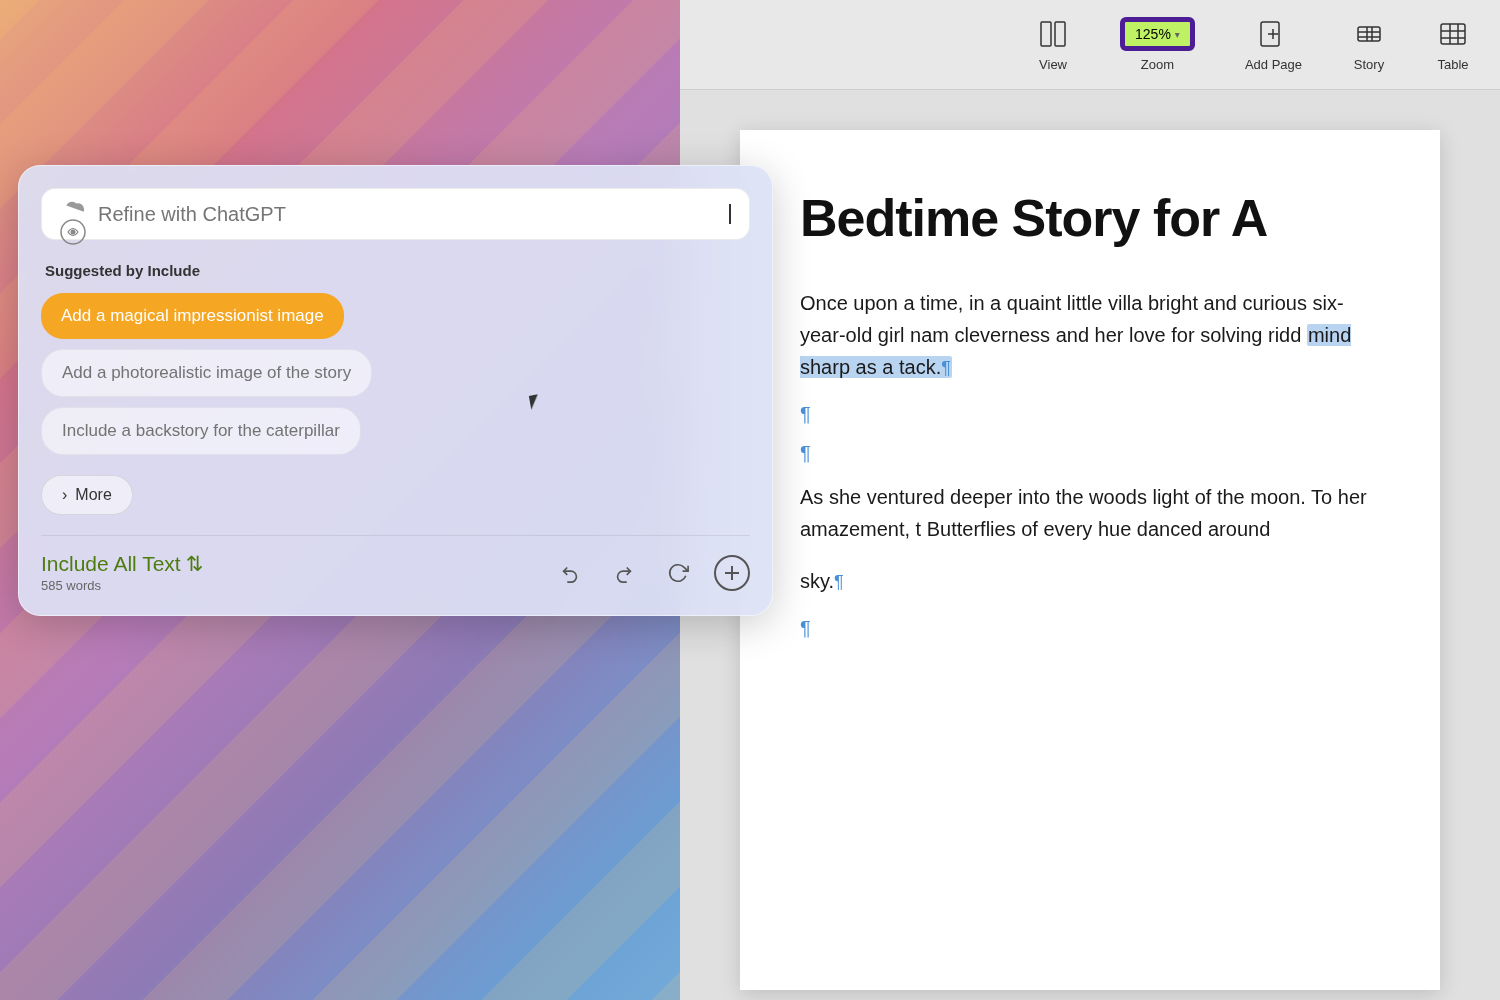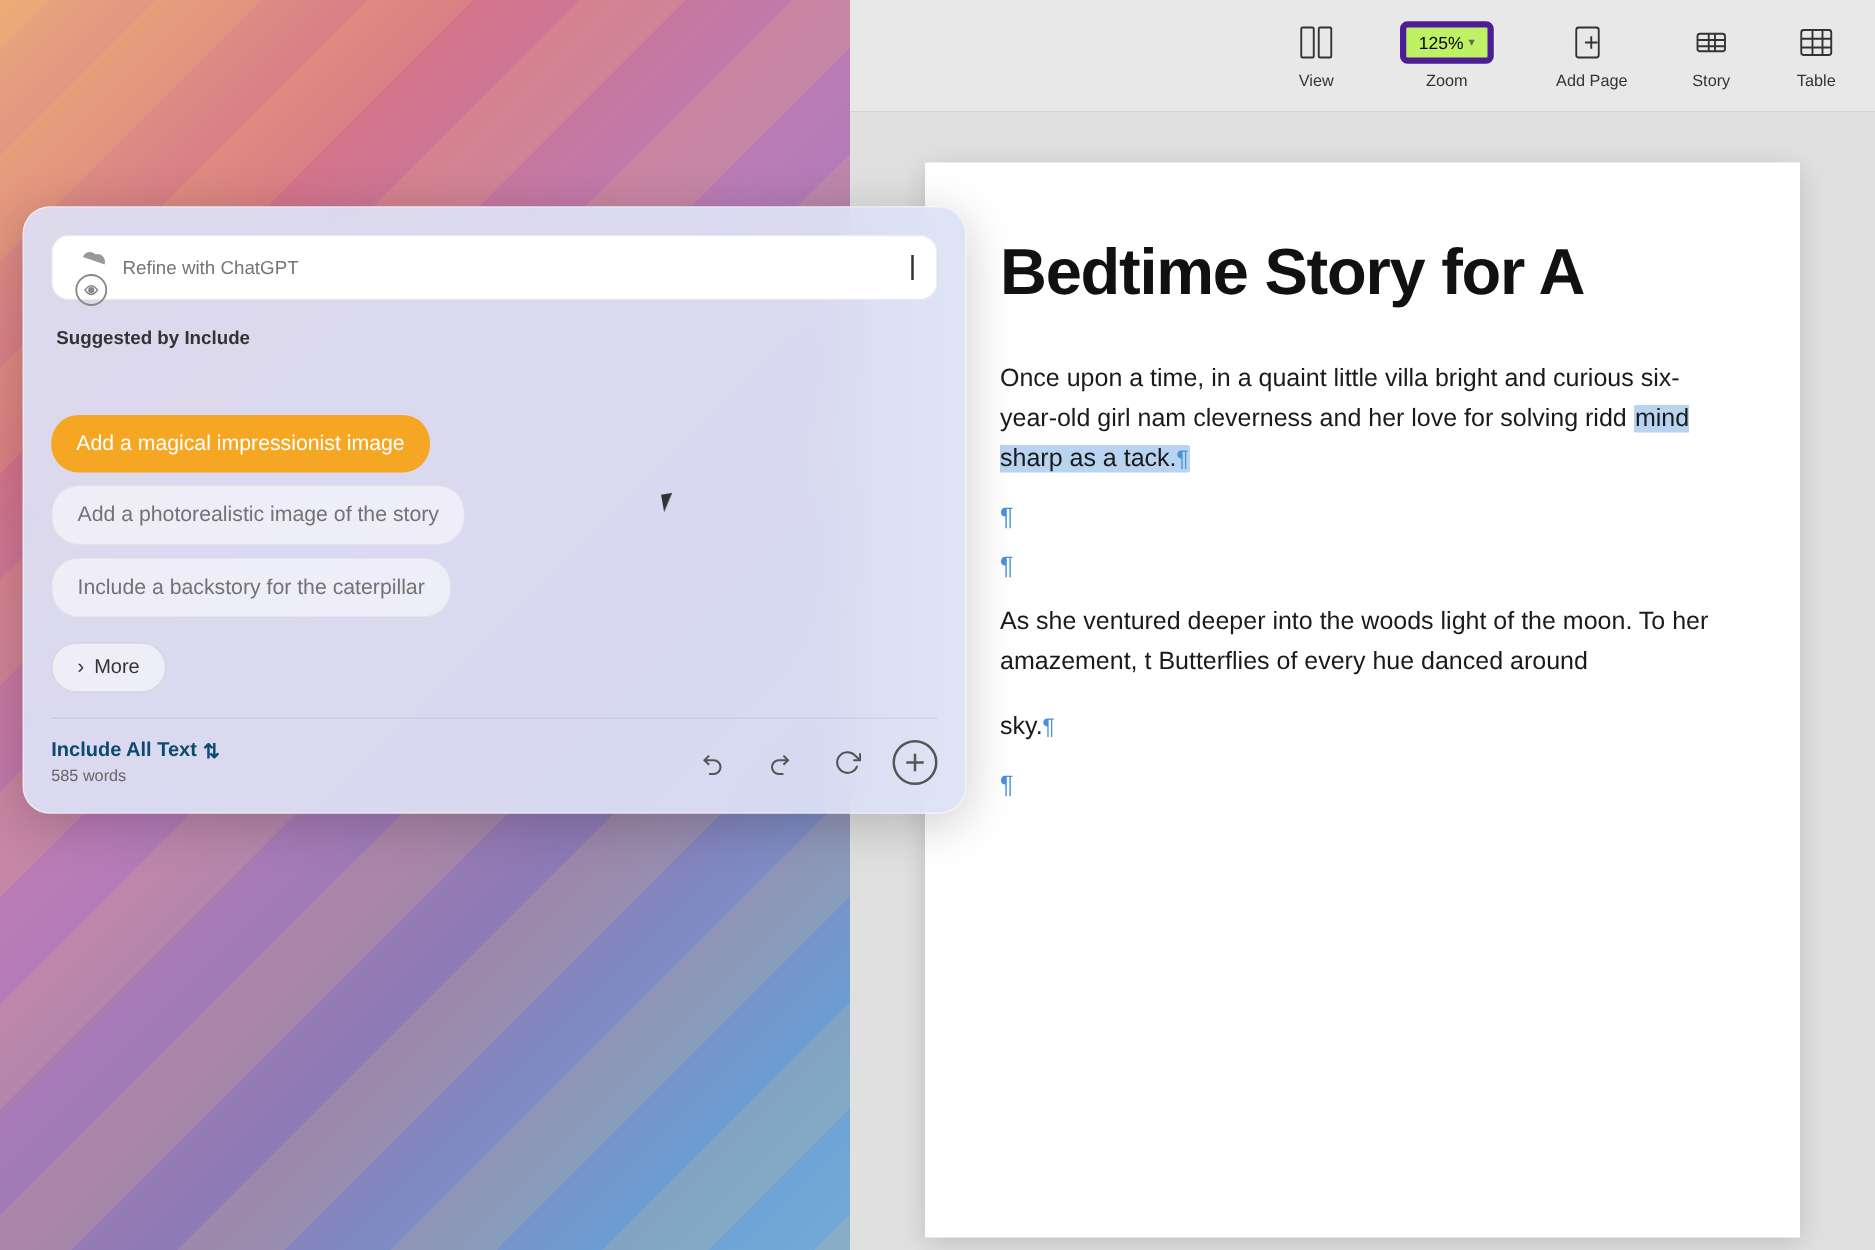--- a/index.html
+++ b/index.html
@@ -198,21 +198,21 @@
     .openai-icon {
       width: 26px;
       height: 26px;
       flex-shrink: 0;
     }
 
     .search-input {
       flex: 1;
       border: none;
       outline: none;
-      font-size: 15px;
+      font-size: 20px;
       color: #4d7c0f;
       background: transparent;
       font-family: inherit;
     }
 
     .search-cursor {
       display: inline-block;
       width: 2px;
       height: 20px;
       background: #333;
@@ -251,21 +251,20 @@
       font-size: 17px;
       font-weight: 500;
       cursor: pointer;
       width: fit-content;
       font-family: inherit;
     }
 
     .suggestion-btn.active {
       background: #f5a623;
       color: white;
-      margin-top: 39px;
     }
 
     .suggestion-btn.inactive {
       background: rgba(255,255,255,0.55);
       color: #737373;
       border: 1px solid rgba(0,0,0,0.06);
     }
 
     .more-btn {
       display: inline-flex;
@@ -292,23 +291,23 @@
       border-top: 1px solid rgba(0,0,0,0.08);
     }
 
     .context-selector {
       display: flex;
       flex-direction: column;
       gap: 2px;
     }
 
     .context-label {
-      font-size: 16px;
-      font-weight: 700;
-      color: #0c4a6e;
+      font-size: 21px;
+      font-weight: 400;
+      color: #4d7c0f;
       display: flex;
       align-items: center;
       gap: 5px;
     }
 
     .context-sub {
       font-size: 13px;
       color: #666;
     }
 

